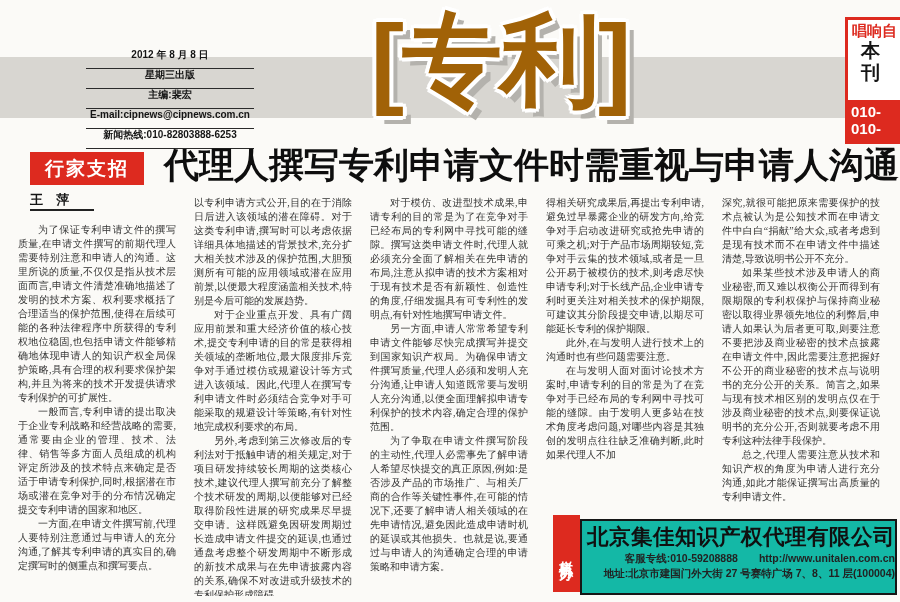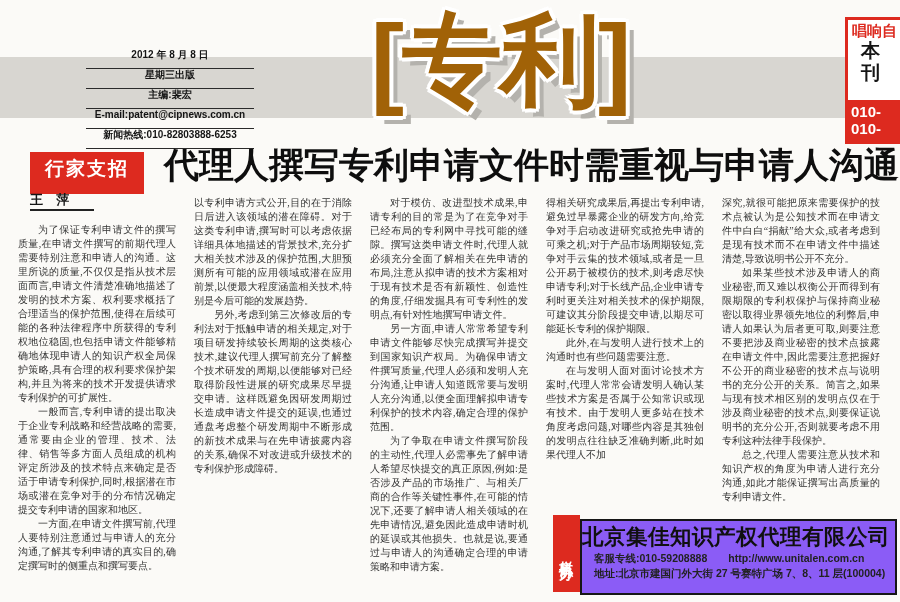--- a/index.html
+++ b/index.html
@@ -19,21 +19,21 @@
                         0 -4px 0 #fff,0 4px 0 #fff,-4px 0 0 #fff,4px 0 0 #fff,
                         8px 8px 0 #b4b2ad;white-space:nowrap;}
   .promo-box{position:absolute;left:845px;top:17px;width:92px;height:121px;background:#ffffff;
              border:3px solid #dd2a1f;font-family:"Liberation Sans","DejaVu Sans",sans-serif;overflow:hidden;}
   .promo-title{color:#dd2a1f;font-weight:bold;font-size:15px;line-height:18px;padding:2px 0 0 4px;white-space:nowrap;}
   .promo-big{color:#141414;font-weight:bold;font-size:19px;line-height:22px;padding-left:13px;white-space:nowrap;}
   .promo-phones{position:absolute;left:0;bottom:0;width:100%;background:#dd2a1f;color:#fff;
                 font-weight:bold;font-size:15px;line-height:17px;padding:3px 0 4px 3px;white-space:nowrap;}
 
   
-  .tag{position:absolute;left:30px;top:152px;width:114px;height:42px;background:#dd2a1f;color:#fff;
+  .tag{position:absolute;left:30px;top:152px;width:114px;height:33px;background:#dd2a1f;color:#fff;
        font-family:"Liberation Sans","DejaVu Sans",sans-serif;font-size:19px;font-weight:bold;
        line-height:33px;text-align:center;letter-spacing:2px;}
   .headline{position:absolute;left:164px;top:144px;width:748px;margin:0;
             font-size:35px;line-height:44px;font-weight:900;color:#0e0e0e;
             letter-spacing:0px;white-space:nowrap;font-family:"Liberation Serif","DejaVu Serif",serif;}
   .author{position:absolute;left:30px;top:191px;width:64px;font-size:13px;font-weight:bold;
           letter-spacing:5px;color:#151515;border-bottom:2px solid #222;padding-bottom:0;white-space:nowrap;}
 
   
   .cols{position:absolute;left:18px;top:196px;width:864px;height:400px;display:flex;
@@ -43,39 +43,39 @@
   .col.short{height:317px;}
   .col p{margin:0;font-size:10px;line-height:14px;color:#333;text-indent:2em;
          font-family:Liberation Serif, serif;}
   .col p.noindent{text-indent:0;}
 
   
   .partner-label{position:absolute;left:553px;top:515px;width:27px;height:77px;background:#dd2a1f;
                  color:#fff;font-family:"Liberation Sans","DejaVu Sans",sans-serif;font-size:14px;
                  font-weight:bold;writing-mode:vertical-rl;text-orientation:upright;letter-spacing:2px;
                  display:flex;align-items:center;justify-content:center;}
-  .partner-box{position:absolute;left:580px;top:519px;width:313px;height:72px;background:#8b5cf6;
-               border:2.5px solid #161616;text-align:left;
+  .partner-box{position:absolute;left:580px;top:519px;width:313px;height:72px;background:#14b8a6;
+               border:2.5px solid #161616;text-align:right;
                font-family:"Liberation Sans","DejaVu Sans",sans-serif;}
   .partner-company{font-size:21.5px;font-weight:900;color:#101010;letter-spacing:0.5px;
                    margin-top:4px;line-height:25px;white-space:nowrap;}
   .partner-line{font-size:10.5px;font-weight:bold;color:#222;line-height:13px;margin-top:2px;white-space:nowrap;padding-left:12px;}
 </style>
 </head>
 <body>
 
 <div class="page">
 
   <div class="gray-band"></div>
 
   <div class="info-box">
       <div class="info-row">2012 年 8 月 8 日</div>
       <div class="info-row">星期三出版</div>
       <div class="info-row">主编:裴宏</div>
-      <div class="info-row">E-mail:patent@cipnews.com.cn</div>
+      <div class="info-row">E-mail:cipnews@cipnews.com.cn</div>
       <div class="info-row">新闻热线:010-82803888-6253</div>
     </div>
 
   <div class="masthead">[专利]</div>
 
   <div class="promo-box">
     <div class="promo-title">唱响自</div>
     <div class="promo-big">本</div>
     <div class="promo-big">刊</div>
     <div class="promo-phones">
@@ -89,31 +89,32 @@
   <div class="author">王 萍</div>
 
   <div class="cols">
       <div class="col first">
         <p>为了保证专利申请文件的撰写质量,在申请文件撰写的前期代理人需要特别注意和申请人的沟通。这里所说的质量,不仅仅是指从技术层面而言,申请文件清楚准确地描述了发明的技术方案、权利要求概括了合理适当的保护范围,使得在后续可能的各种法律程序中所获得的专利权地位稳固,也包括申请文件能够精确地体现申请人的知识产权全局保护策略,具有合理的权利要求保护架构,并且为将来的技术开发提供请求专利保护的可扩展性。</p>
         <p>一般而言,专利申请的提出取决于企业专利战略和经营战略的需要,通常要由企业的管理、技术、法律、销售等多方面人员组成的机构评定所涉及的技术特点来确定是否适于申请专利保护,同时,根据潜在市场或潜在竞争对手的分布情况确定提交专利申请的国家和地区。</p>
         <p>一方面,在申请文件撰写前,代理人要特别注意通过与申请人的充分沟通,了解其专利申请的真实目的,确定撰写时的侧重点和撰写要点。</p>
       </div>
       <div class="col">
         <p class="noindent">以专利申请方式公开,目的在于消除日后进入该领域的潜在障碍。对于这类专利申请,撰写时可以考虑依据详细具体地描述的背景技术,充分扩大相关技术涉及的保护范围,大胆预测所有可能的应用领域或潜在应用前景,以便最大程度涵盖相关技术,特别是今后可能的发展趋势。</p>
+        <p>对于企业重点开发、具有广阔应用前景和重大经济价值的核心技术,提交专利申请的目的常是获得相关领域的垄断地位,最大限度排斥竞争对手通过模仿或规避设计等方式进入该领域。因此,代理人在撰写专利申请文件时必须结合竞争对手可能采取的规避设计等策略,有针对性地完成权利要求的布局。</p>
         <p>另外,考虑到第三次修改后的专利法对于抵触申请的相关规定,对于项目研发持续较长周期的这类核心技术,建议代理人撰写前充分了解整个技术研发的周期,以便能够对已经取得阶段性进展的研究成果尽早提交申请。这样既避免因研发周期过长造成申请文件提交的延误,也通过通盘考虑整个研发周期中不断形成的新技术成果与在先申请披露内容的关系,确保不对改进或升级技术的专利保护形成障碍。</p>
       </div>
       <div class="col">
         <p>对于模仿、改进型技术成果,申请专利的目的常是为了在竞争对手已经布局的专利网中寻找可能的缝隙。撰写这类申请文件时,代理人就必须充分全面了解相关在先申请的布局,注意从拟申请的技术方案相对于现有技术是否有新颖性、创造性的角度,仔细发掘具有可专利性的发明点,有针对性地撰写申请文件。</p>
         <p>另一方面,申请人常常希望专利申请文件能够尽快完成撰写并提交到国家知识产权局。为确保申请文件撰写质量,代理人必须和发明人充分沟通,让申请人知道既常要与发明人充分沟通,以便全面理解拟申请专利保护的技术内容,确定合理的保护范围。</p>
         <p>为了争取在申请文件撰写阶段的主动性,代理人必需事先了解申请人希望尽快提交的真正原因,例如:是否涉及产品的市场推广、与相关厂商的合作等关键性事件,在可能的情况下,还要了解申请人相关领域的在先申请情况,避免因此造成申请时机的延误或其他损失。也就是说,要通过与申请人的沟通确定合理的申请策略和申请方案。</p>
       </div>
       <div class="col short">
         <p class="noindent">得相关研究成果后,再提出专利申请,避免过早暴露企业的研发方向,给竞争对手启动改进研究或抢先申请的可乘之机;对于产品市场周期较短,竞争对手云集的技术领域,或者是一旦公开易于被模仿的技术,则考虑尽快申请专利;对于长线产品,企业申请专利时更关注对相关技术的保护期限,可建议其分阶段提交申请,以期尽可能延长专利的保护期限。</p>
         <p>此外,在与发明人进行技术上的沟通时也有些问题需要注意。</p>
-        <p>在与发明人面对面讨论技术方案时,代理人常常会请发明人确认某些技术方案是否属于公知常识或现有技术。由于发明人更多站在技术角度考虑问题,对哪些内容是其独创的发明点往往缺乏准确判断,此时如果代理人不加</p>
+        <p>在与发明人面对面讨论技术方案时,申请专利的目的常是为了在竞争对手已经布局的专利网中寻找可能的缝隙。由于发明人更多站在技术角度考虑问题,对哪些内容是其独创的发明点往往缺乏准确判断,此时如果代理人不加</p>
       </div>
       <div class="col short">
         <p class="noindent">深究,就很可能把原来需要保护的技术点被认为是公知技术而在申请文件中白白“捐献”给大众,或者考虑到是现有技术而不在申请文件中描述清楚,导致说明书公开不充分。</p>
         <p>如果某些技术涉及申请人的商业秘密,而又难以权衡公开而得到有限期限的专利权保护与保持商业秘密以取得业界领先地位的利弊后,申请人如果认为后者更可取,则要注意不要把涉及商业秘密的技术点披露在申请文件中,因此需要注意把握好不公开的商业秘密的技术点与说明书的充分公开的关系。简言之,如果与现有技术相区别的发明点仅在于涉及商业秘密的技术点,则要保证说明书的充分公开,否则就要考虑不用专利这种法律手段保护。</p>
         <p>总之,代理人需要注意从技术和知识产权的角度为申请人进行充分沟通,如此才能保证撰写出高质量的专利申请文件。</p>
       </div>
     </div>
 
   <div class="partner-label">栏目协办</div>
   <div class="partner-box">

